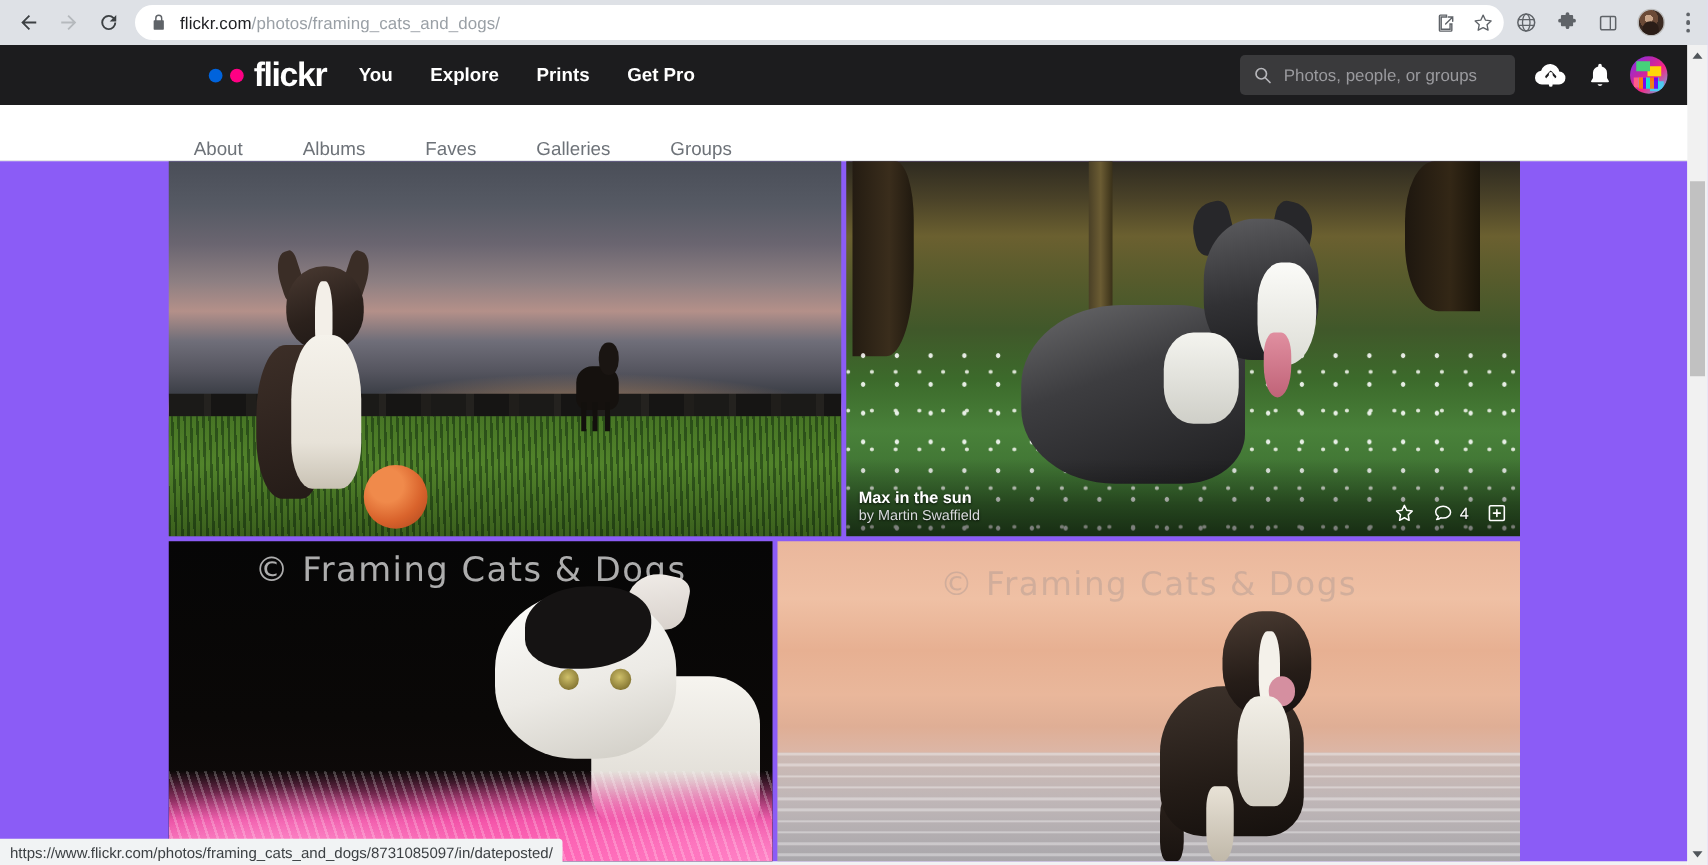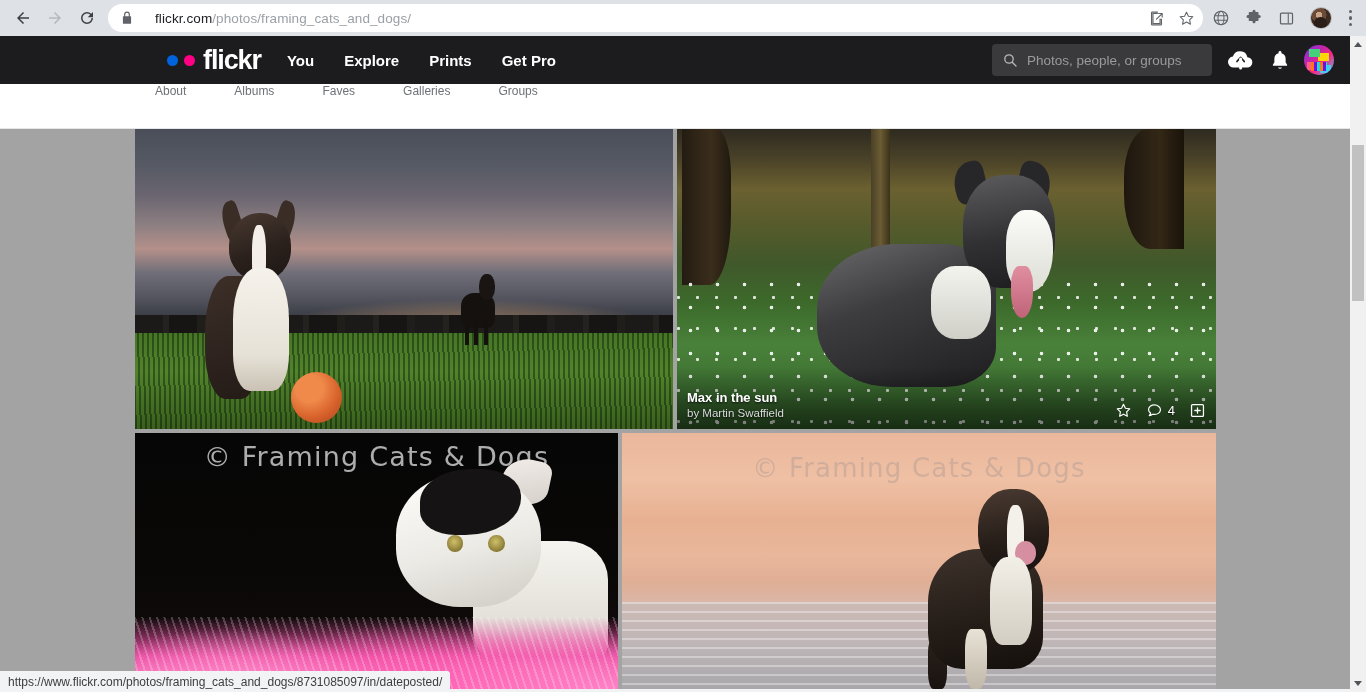--- a/index.html
+++ b/index.html
@@ -24,21 +24,20 @@
     cursor: pointer;
   }
   .nav-btn svg { display: block; }
 
   .omnibox {
     flex: 1; height: 28px; margin: 0 8px 0 6px;
     background: #fff; border-radius: 14px;
     display: flex; align-items: center;
     padding: 0 12px;
     position: relative;
-    gap: 11px;
   }
   .lock-icon { width: 14px; height: 14px; margin-right: 10px; flex: none; }
   .url-text {
     font-size: 13.5px; color: #9aa0a6;
     white-space: nowrap; overflow: hidden;
     letter-spacing: 0.1px;
   }
   .url-text .host { color: #202124; }
 
   .omni-right {
@@ -132,35 +131,35 @@
 
   
   .tabbar {
     height: 45px; background: #fff;
     border-bottom: 1px solid #e4e6e8;
     display: flex; align-items: flex-end;
     padding-left: 135px;
   }
   .tab {
     padding: 0 24px; height: 44px;
-    display: flex; align-items: flex-start;
-    font-size: 12px; color: #6d7278;
+    display: flex; align-items: flex-end;
+    font-size: 15px; color: #6d7278;
     cursor: pointer; position: relative;
     white-space: nowrap;
   }
   .tab:first-child { padding-left: 20px; }
   .tab.active { color: #2b2f33; }
   .tab.active::after {
     content: ""; position: absolute;
     left: 0; right: 0; bottom: 0; height: 4px;
     background: #1c87e8;
   }
 
   
-  .grid { padding: 0 0 0 135px; background: #a3a3a3; }
+  .grid { padding: 0 0 0 135px; background: #8b5cf6; }
   .row { display: flex; gap: 4px; margin-bottom: 4px; }
   .photo {
     position: relative; overflow: hidden;
     cursor: pointer; flex: none;
   }
 
   
   .ph-sunset {
     width: 538px; height: 300px;
     background:

